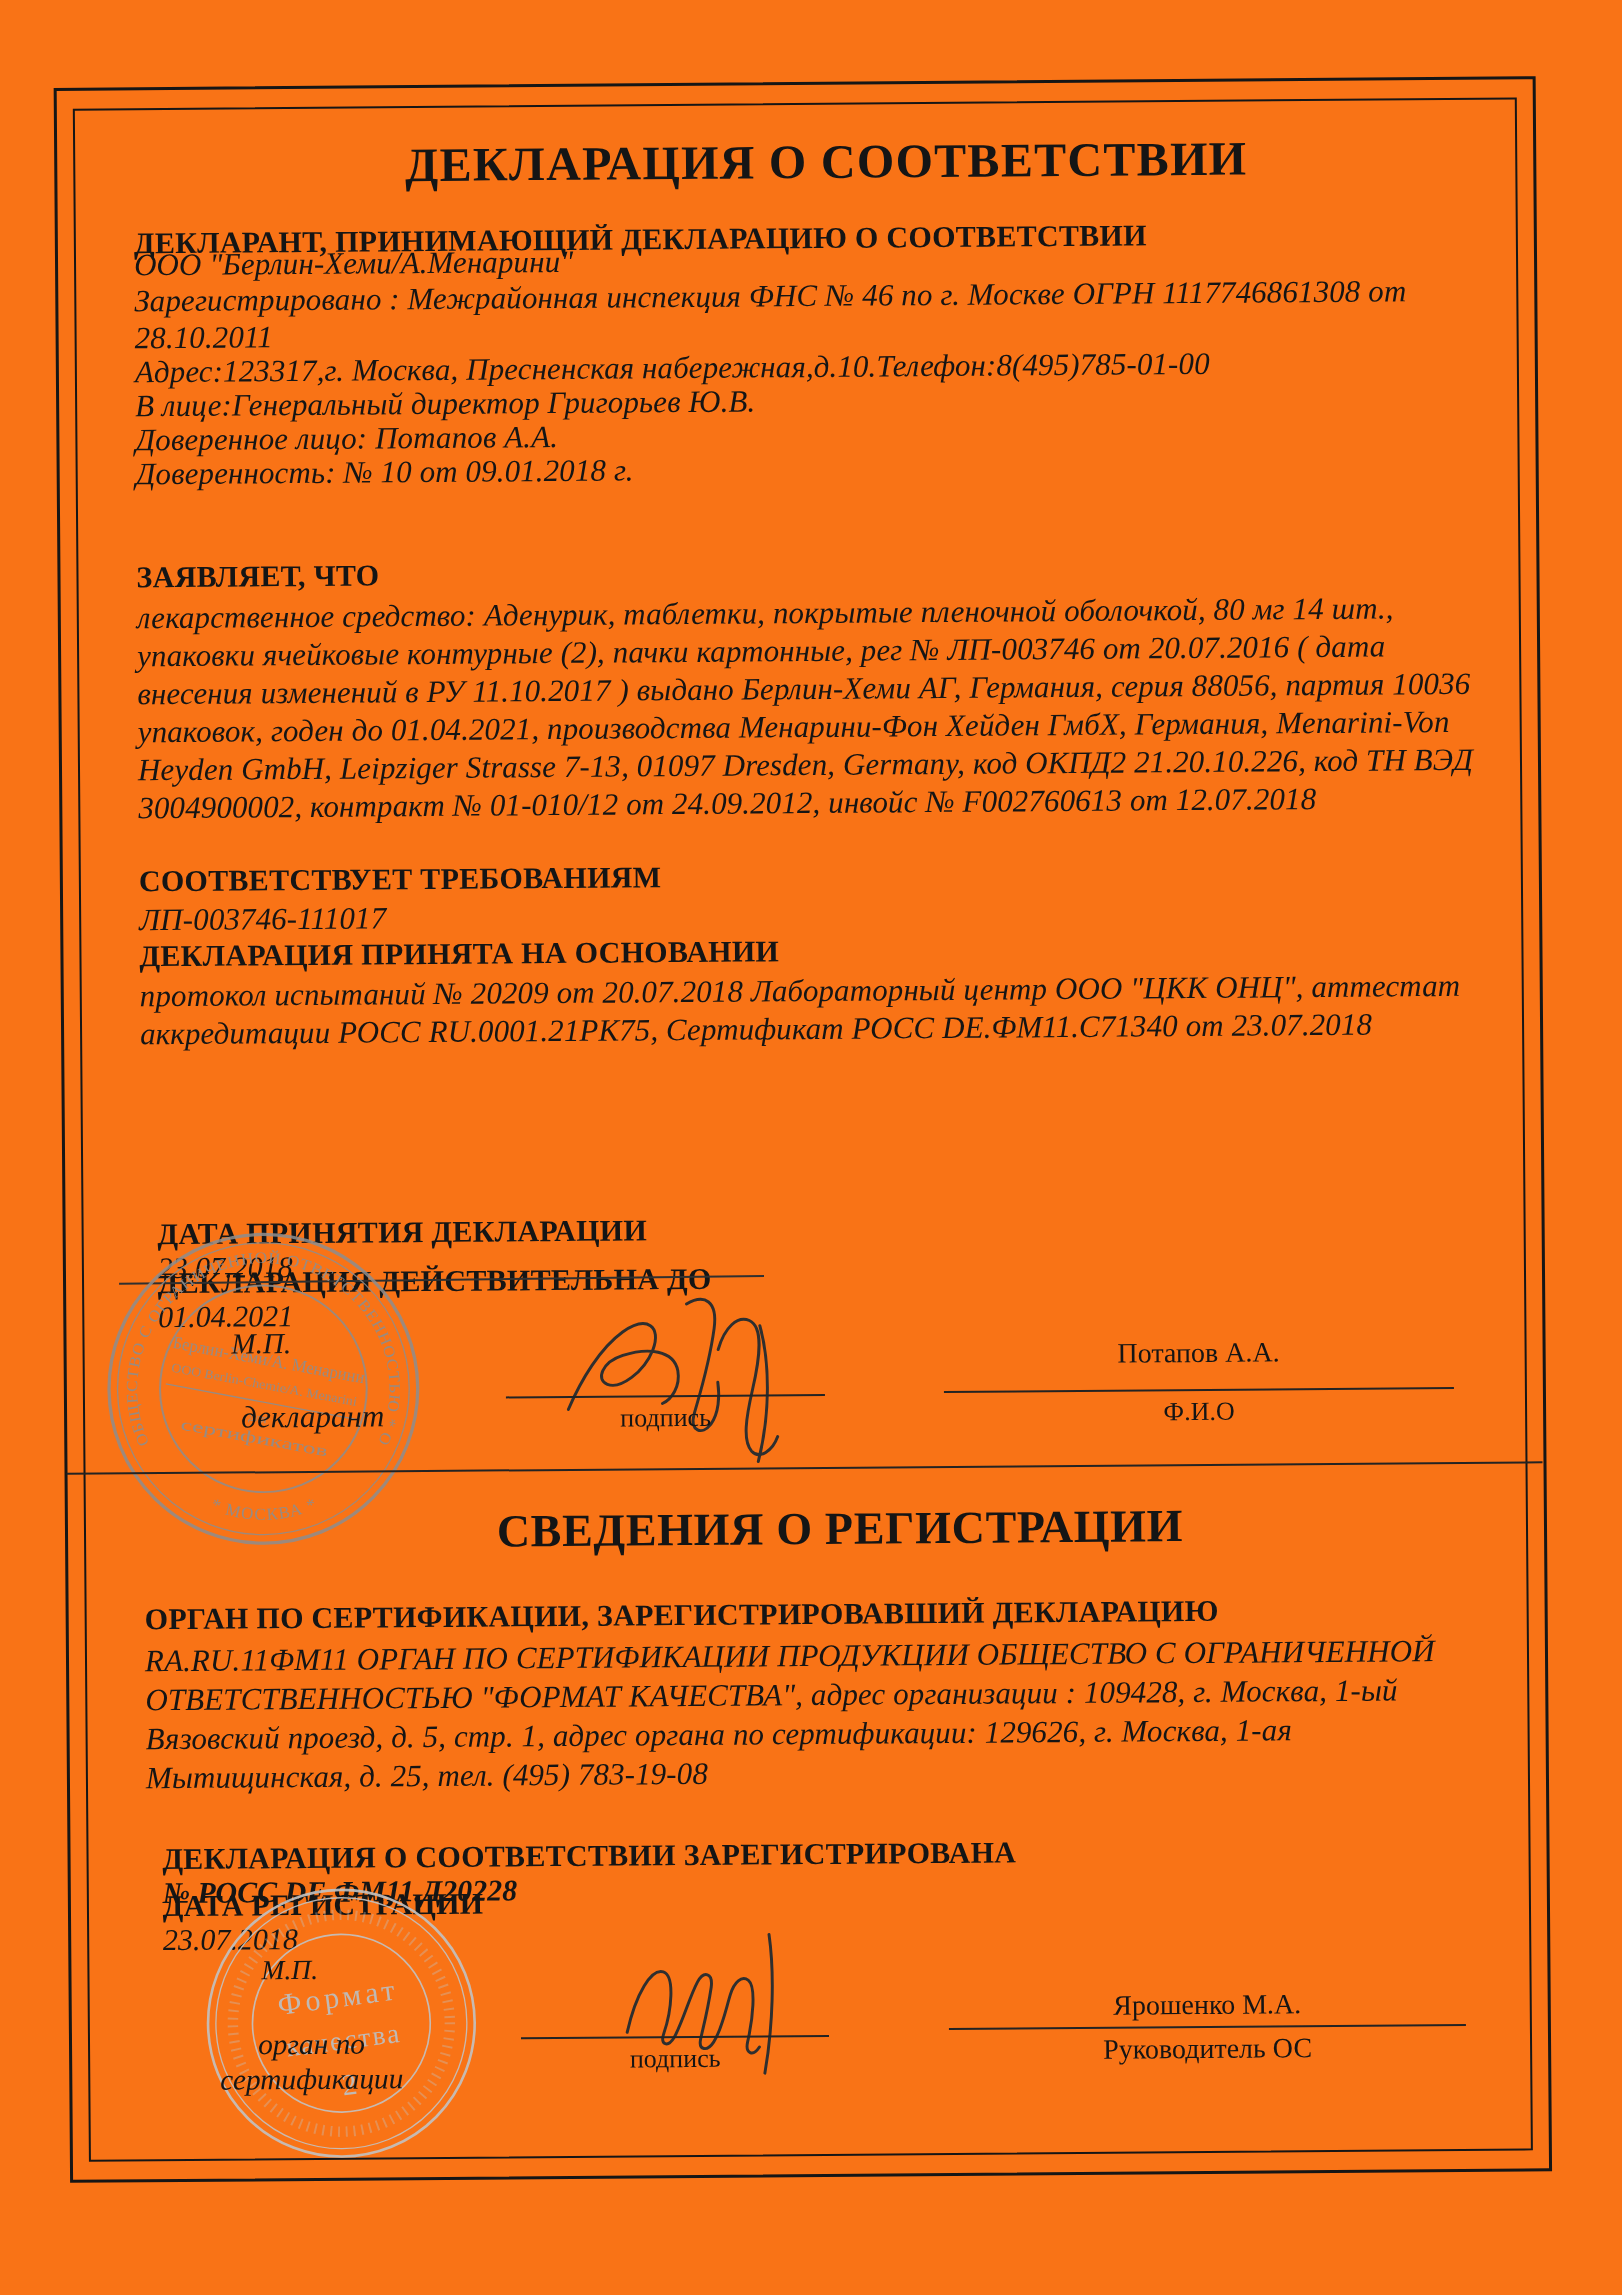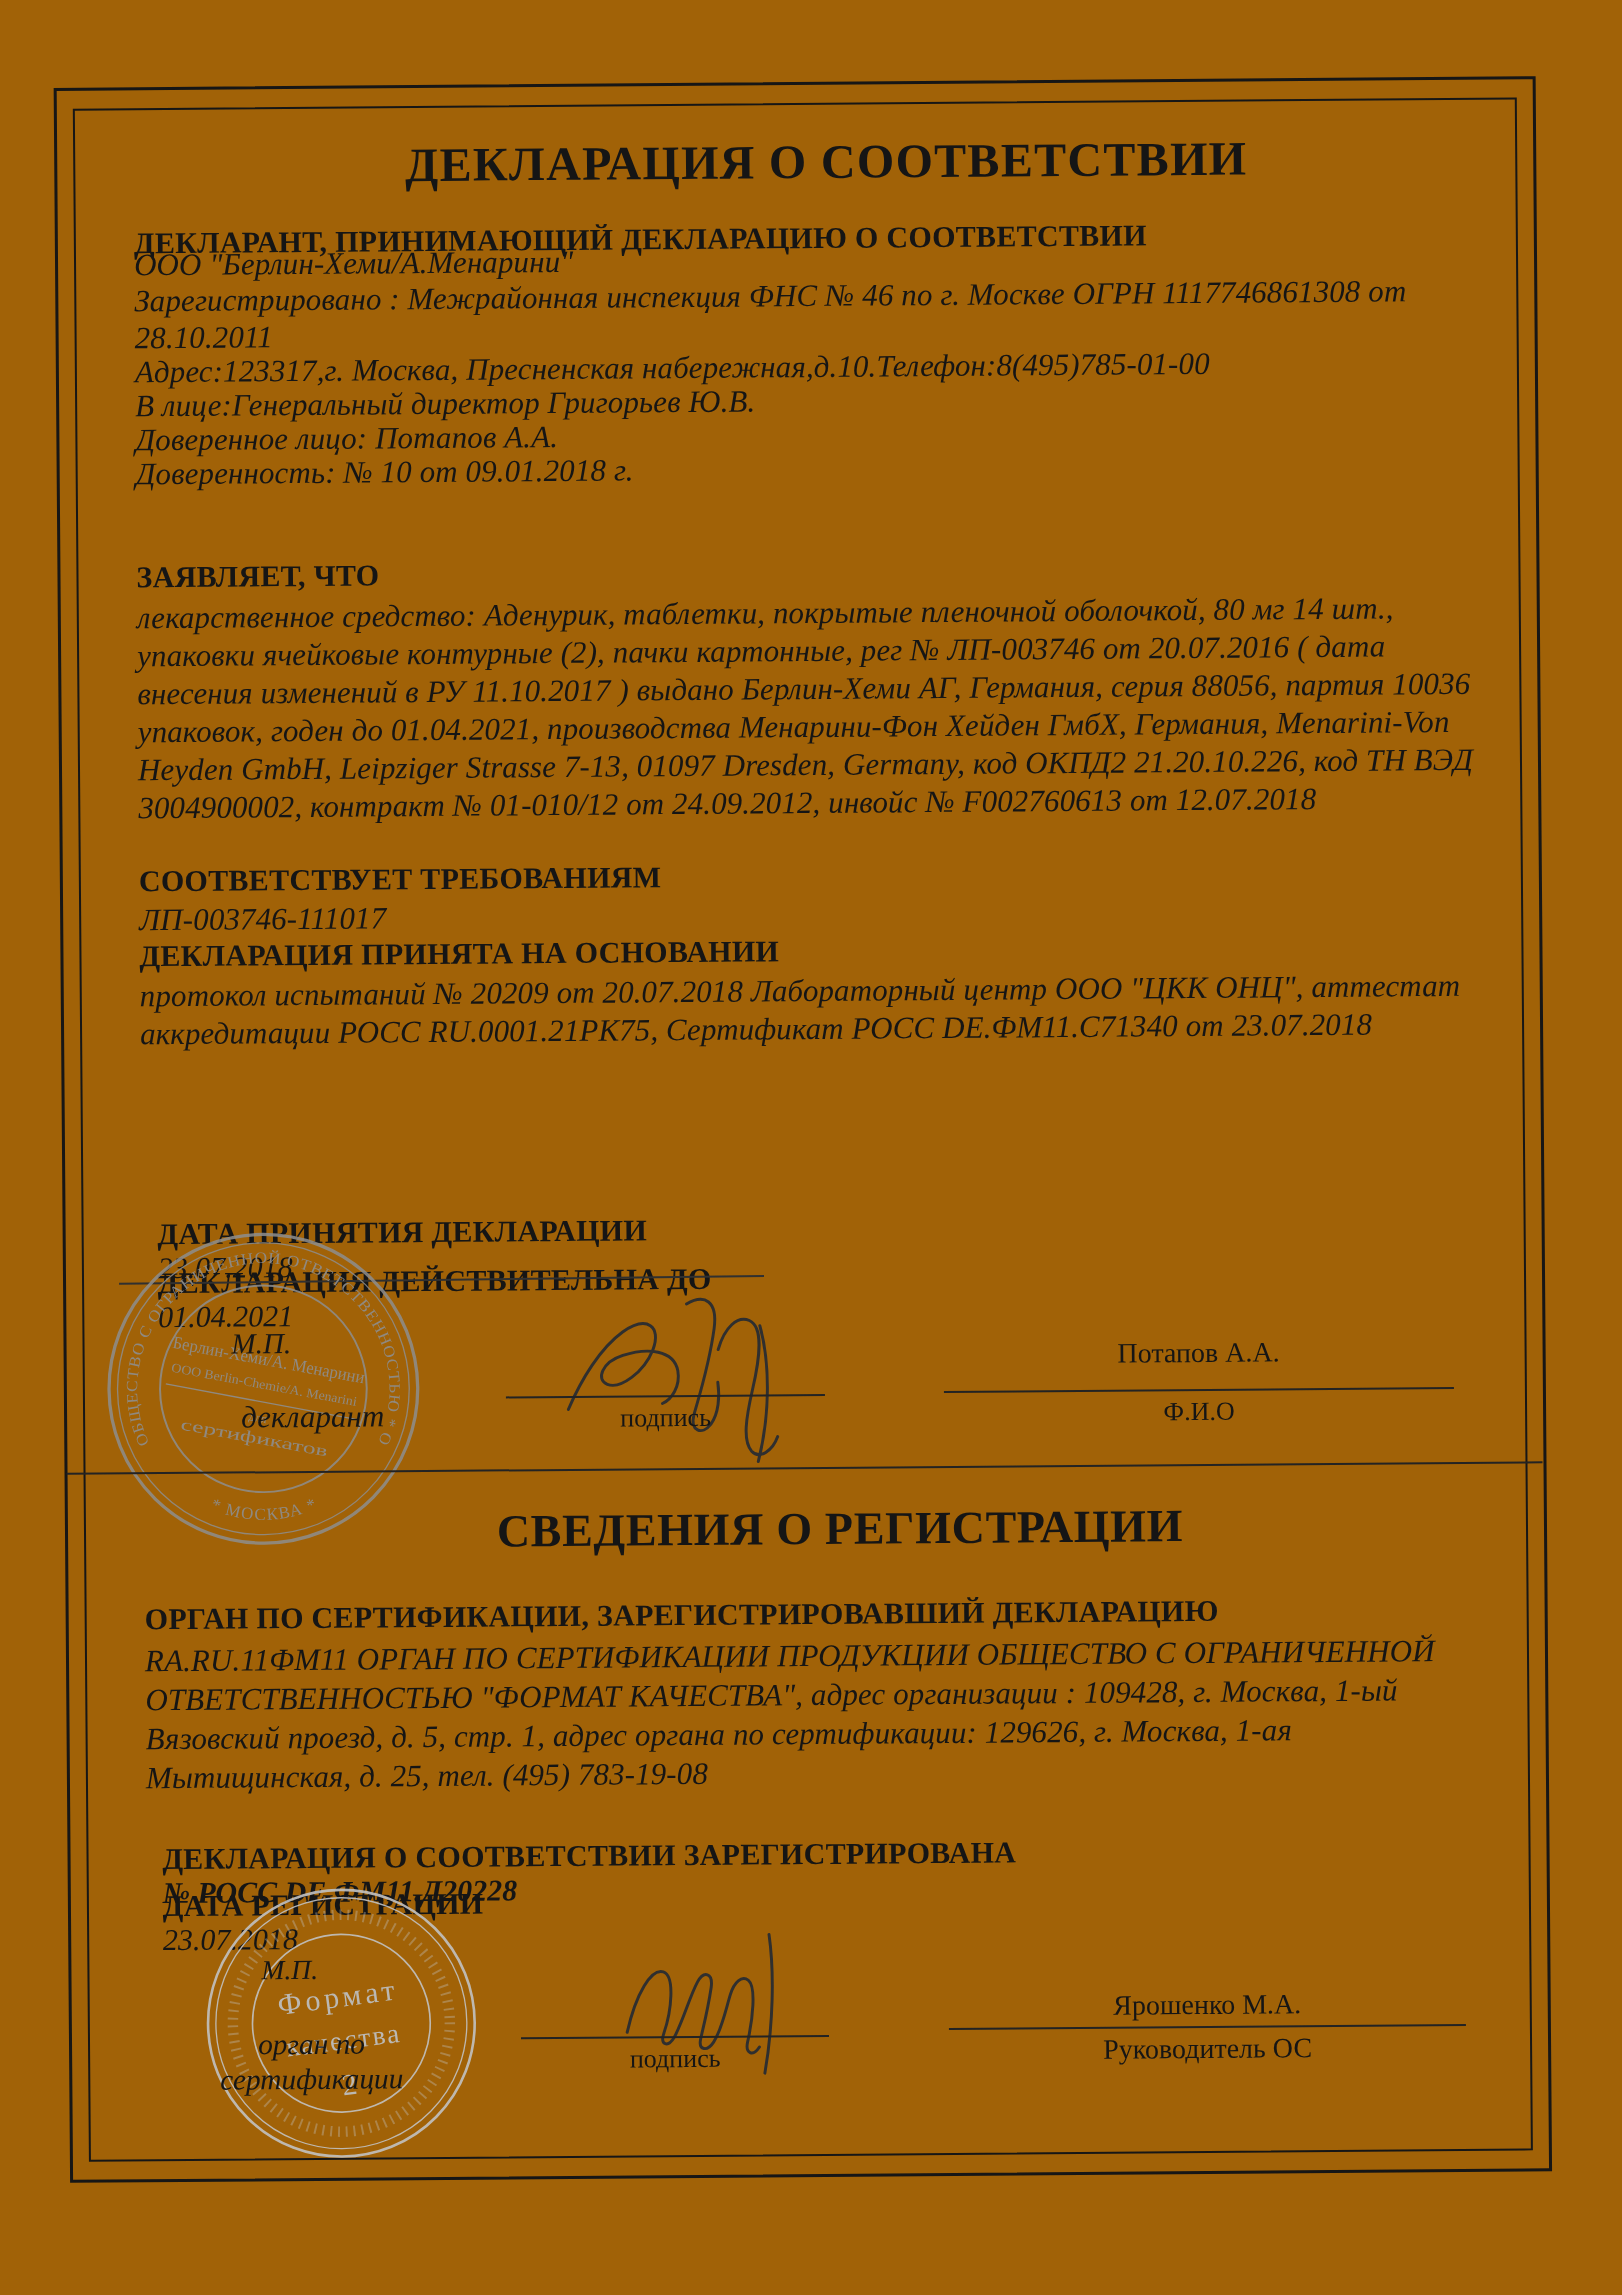--- a/index.html
+++ b/index.html
@@ -1,16 +1,16 @@
 <!DOCTYPE html>
 <html style="font-size:10.5px"><head>
 <meta charset="utf-8">
 <style>
   html,body{margin:0;padding:0;background:#fff;}
-  .canvas{position:relative;width:1622px;height:2295px;background:#a16207;overflow:hidden;
+  .canvas{position:relative;width:1622px;height:2295px;background:#f97316;overflow:hidden;
           font-family:"Liberation Serif","DejaVu Serif",serif;color:#151515;}
   .page{position:absolute;left:0;top:0;width:100%;height:100%;transform:rotate(-0.45deg);transform-origin:50% 50%;}
   .frame-outer{position:absolute;left:62px;top:82px;width:1476px;height:2089px;border:3.3px solid #161616;}
   .frame-inner{position:absolute;left:81px;top:103px;width:1440px;height:2049px;border:2px solid #161616;}
   .t{position:absolute;white-space:pre-wrap;}
   .b{font-weight:bold;}
   .i{font-style:italic;}
   .doc-title{left:0;top:134px;width:1622px;text-align:center;padding-left:46px;box-sizing:border-box;
              font-size:48px;font-weight:bold;letter-spacing:1.3px;}
   .sec-title{left:0;top:1502px;width:1622px;text-align:center;padding-left:52px;box-sizing:border-box;

